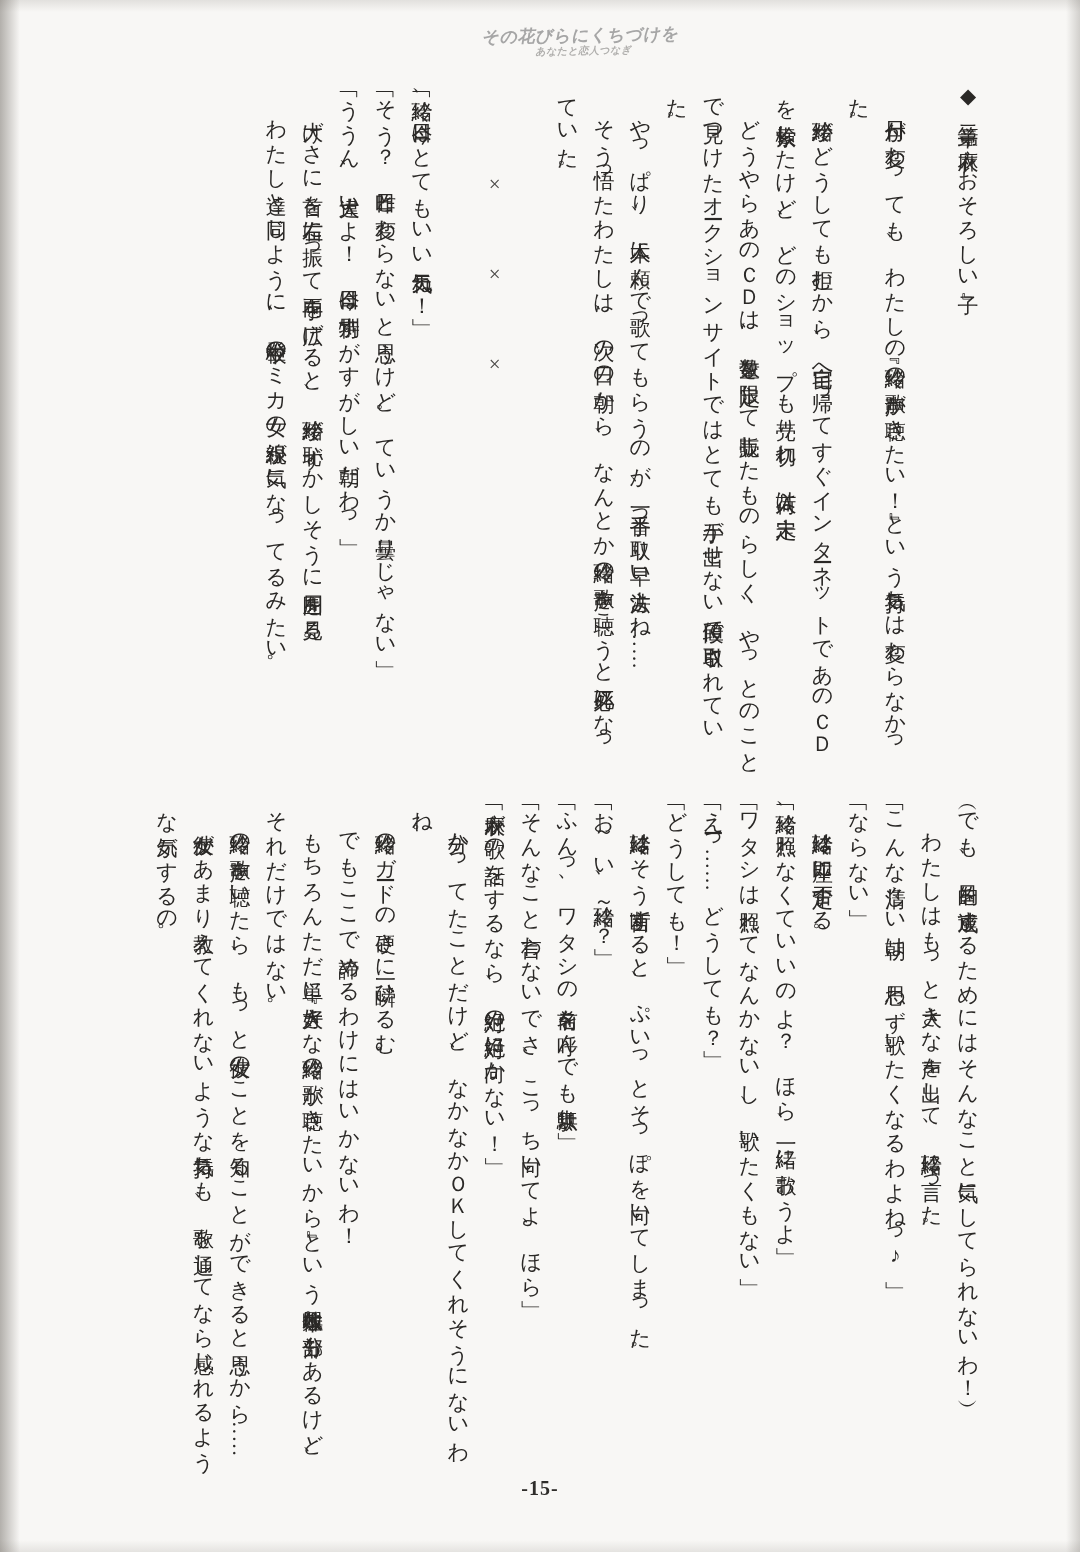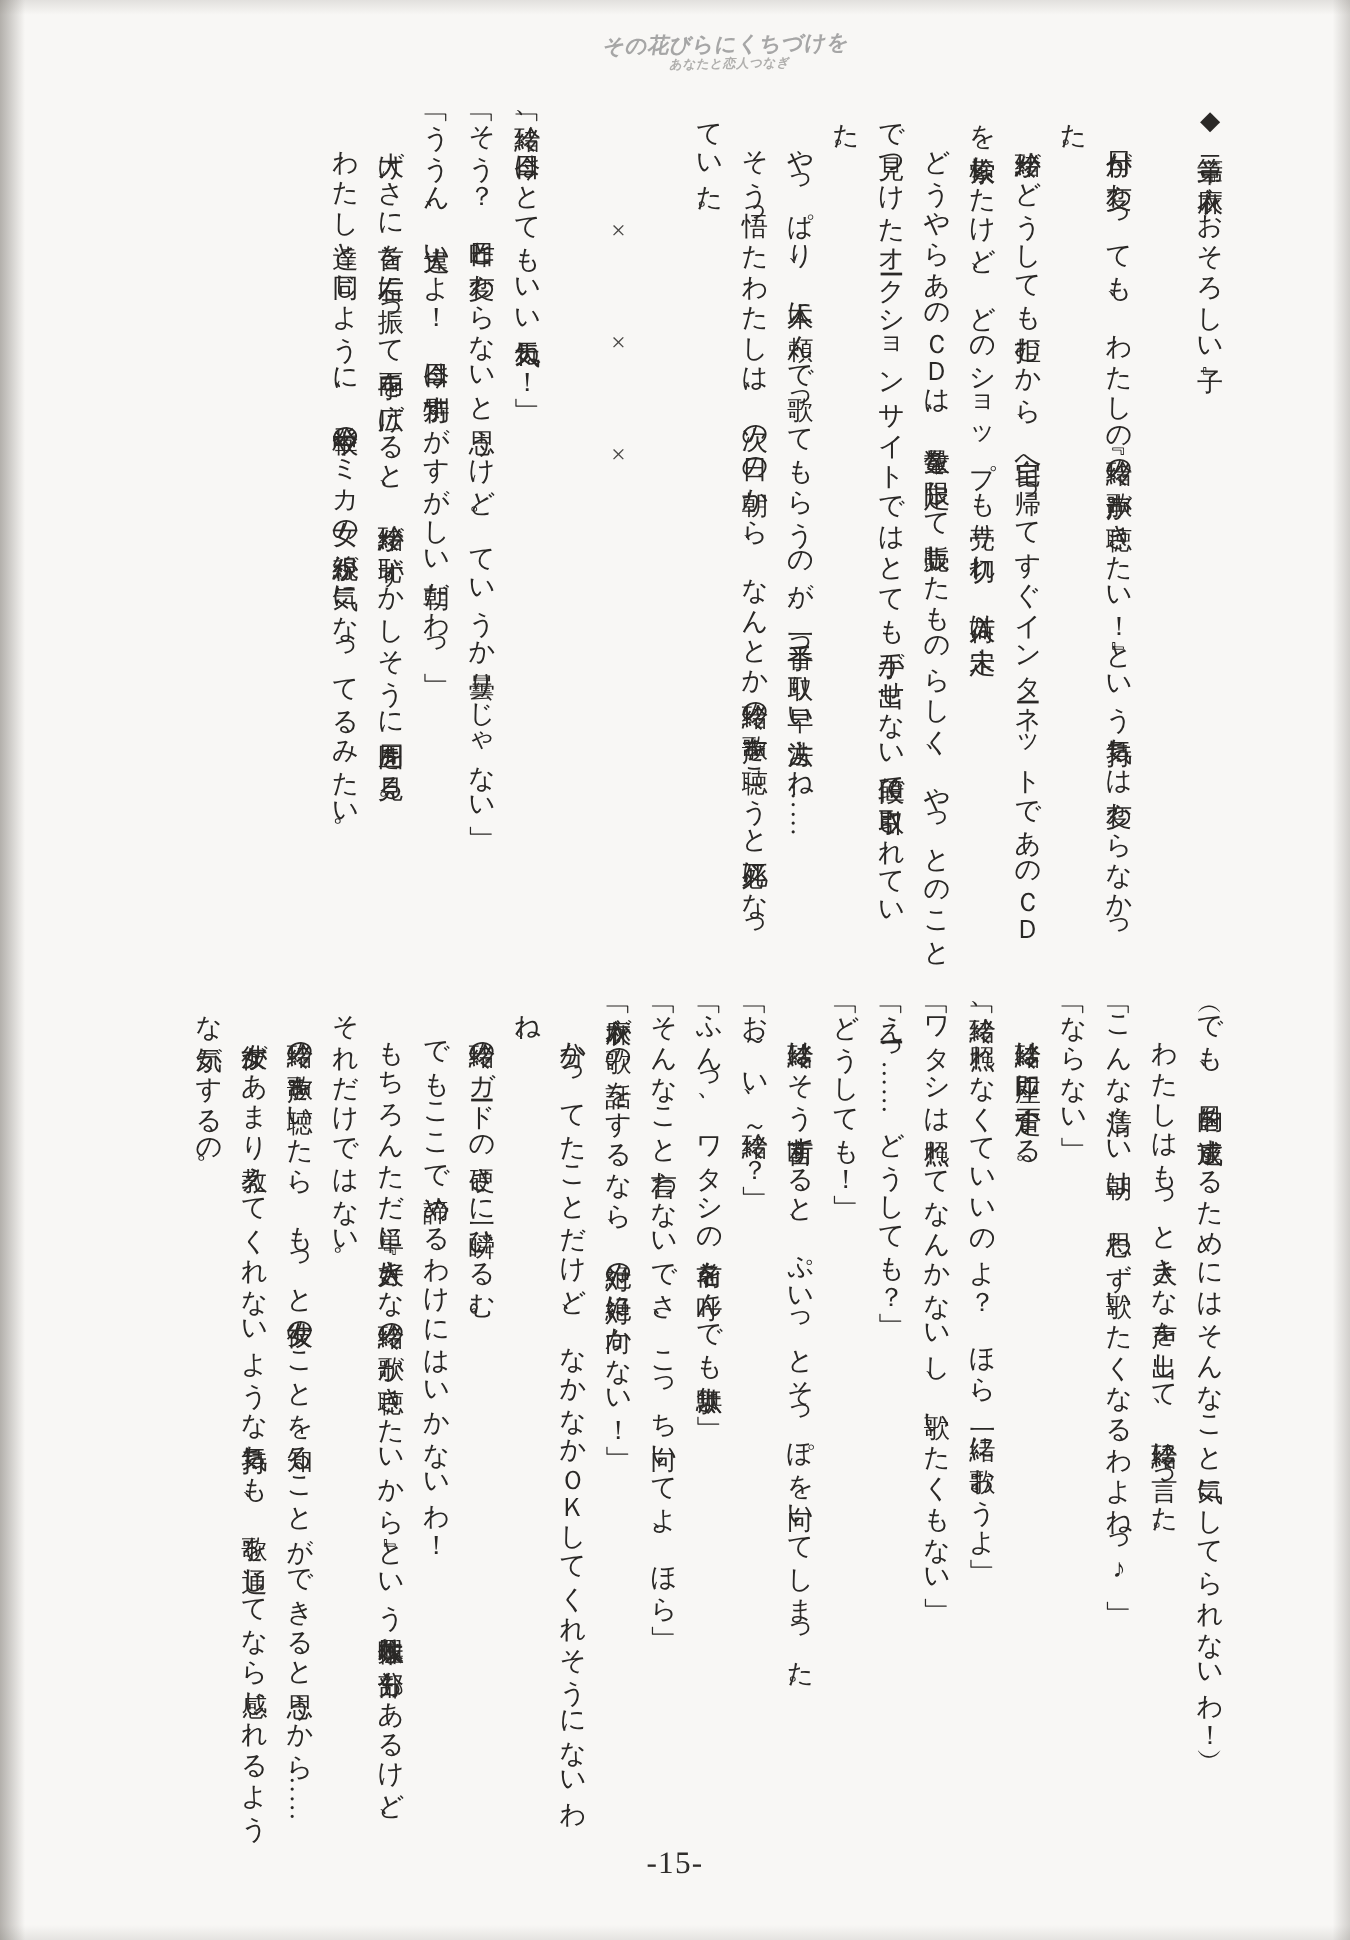--- a/index.html
+++ b/index.html
@@ -44,21 +44,21 @@
     letter-spacing:0.5px;white-space:nowrap;
   }
   #series-logo-sub{
     position:absolute;top:44px;left:536px;
     font-size:10px;font-weight:bold;color:#b0afad;
     transform:skewX(-10deg) rotate(-1deg);
     letter-spacing:0.5px;white-space:nowrap;
   }
   #page-number{
     position:absolute;left:0;right:0;top:1477px;
-    text-align:center;font-size:25px;color:#2f2d2b;letter-spacing:1px;
+    text-align:center;font-size:20px;color:#2f2d2b;letter-spacing:1px;font-weight:bold;
   }
 </style>
 </head>
 <body>
 
 <div id="series-logo">その花びらにくちづけを</div>
 <div id="series-logo-sub">あなたと恋人つなぎ</div>
 
 <div id="text-block-top" class="vtext">
     <p class="gap-after">◆第二章　『麻衣、おそろしい子』</p>

